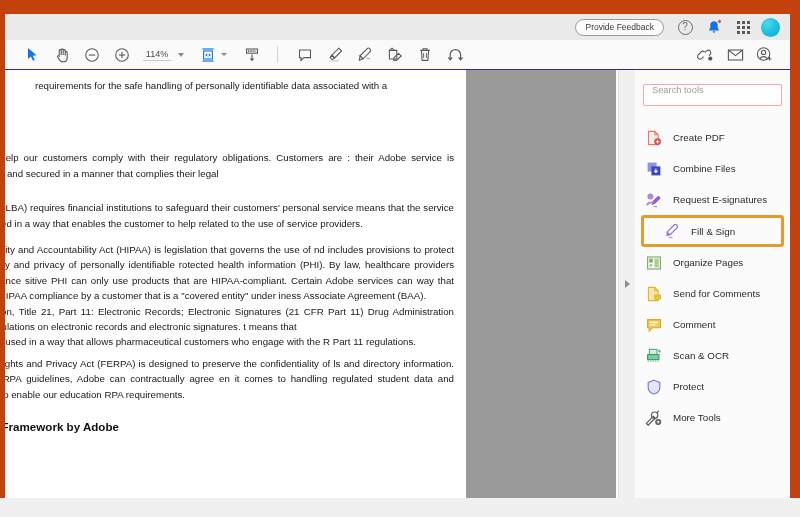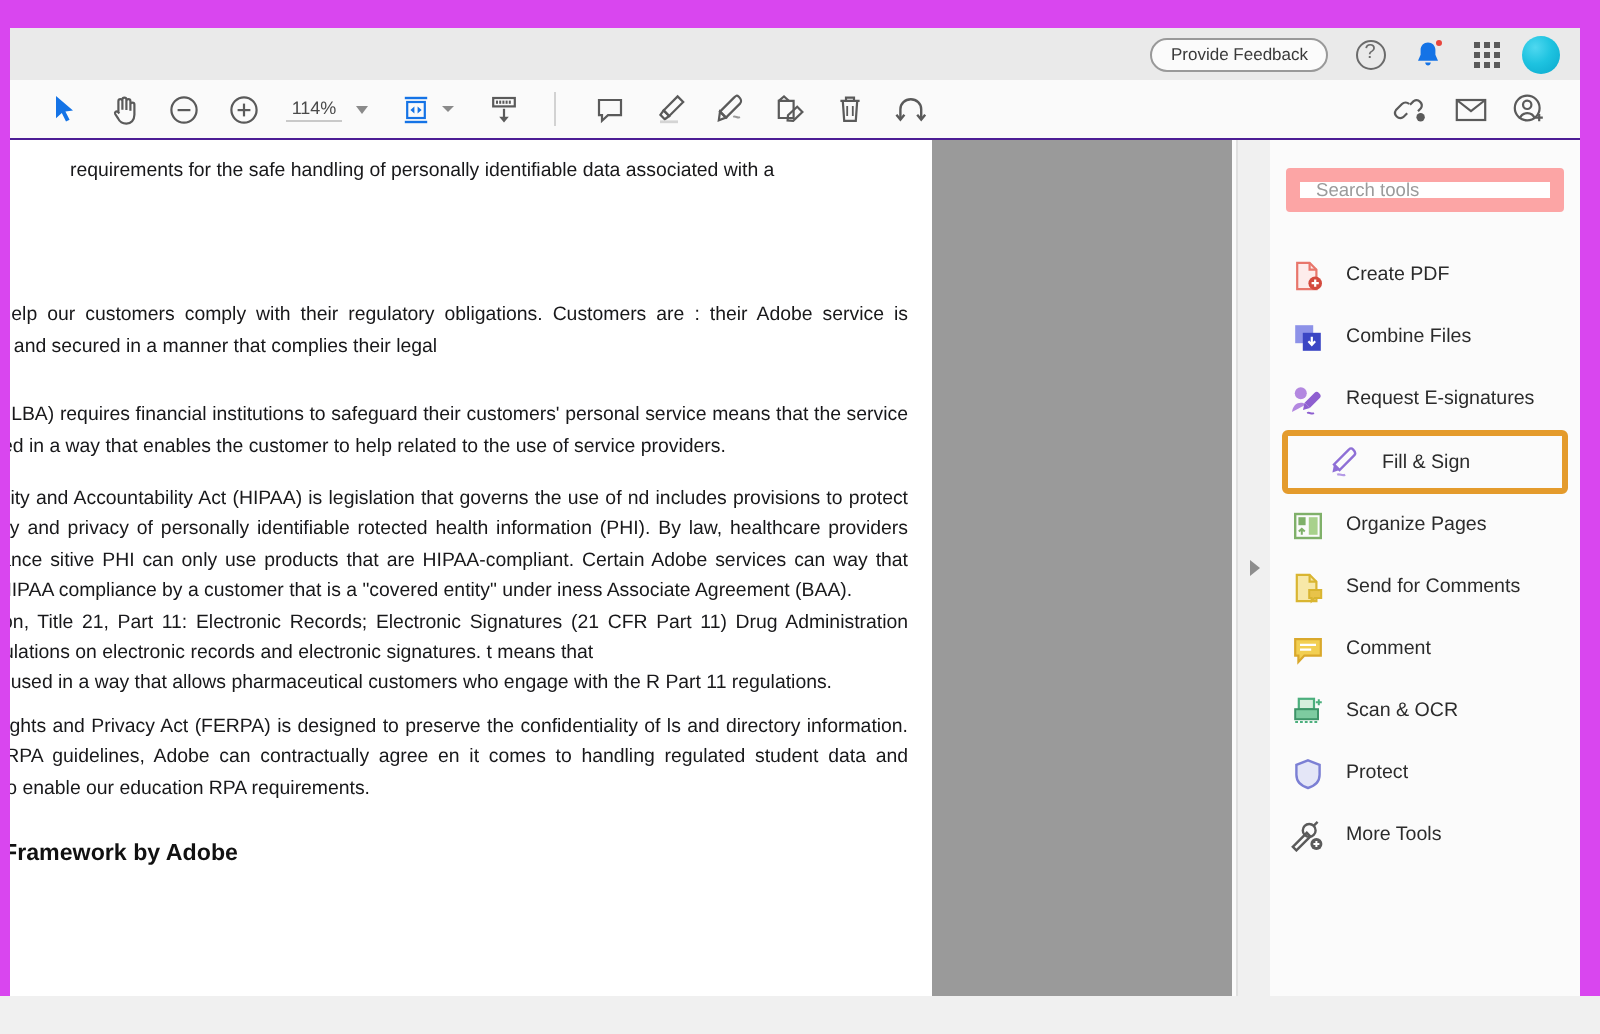--- a/index.html
+++ b/index.html
@@ -5,21 +5,21 @@
   * { box-sizing: border-box; margin: 0; padding: 0; }
   html, body {
     width: 800px; height: 517px;
     background: #f0f0f0;
     font-family: "Liberation Sans", sans-serif;
     overflow: hidden;
   }
   .app {
     position: absolute; left: 0; top: 0;
     width: 800px; height: 517px;
-    background: #d946ef;
+    background: #c2410c;
   }
 
   
   .topbar {
     position: absolute; left: 5px; top: 14px;
     width: 785px; height: 26px;
     background: #eaeaea;
     display: flex; align-items: center; justify-content: flex-end;
   }
   .feedback-btn {
@@ -162,24 +162,24 @@
   
   .tools-panel {
     position: absolute; left: 630px; top: 0;
     width: 155px; height: 428px;
     background: #fbfbfb;
     padding-top: 14px;
   }
   .search-tools {
     margin: 0 8px 16px 8px;
     height: 22px;
-    border: 7px solid #fca5a5;
+    border: 1px solid #fca5a5;
     background: #ffffff;
     border-radius: 2px;
-    display: flex; align-items: center;
+    display: flex; 
     padding: 0 8px;
     cursor: text;
   }
   .search-tools span {
     font-size: 9.3px; color: #9b9b9b;
   }
   .tool-item {
     display: flex; align-items: center;
     height: 31px;
     padding-left: 10px;

